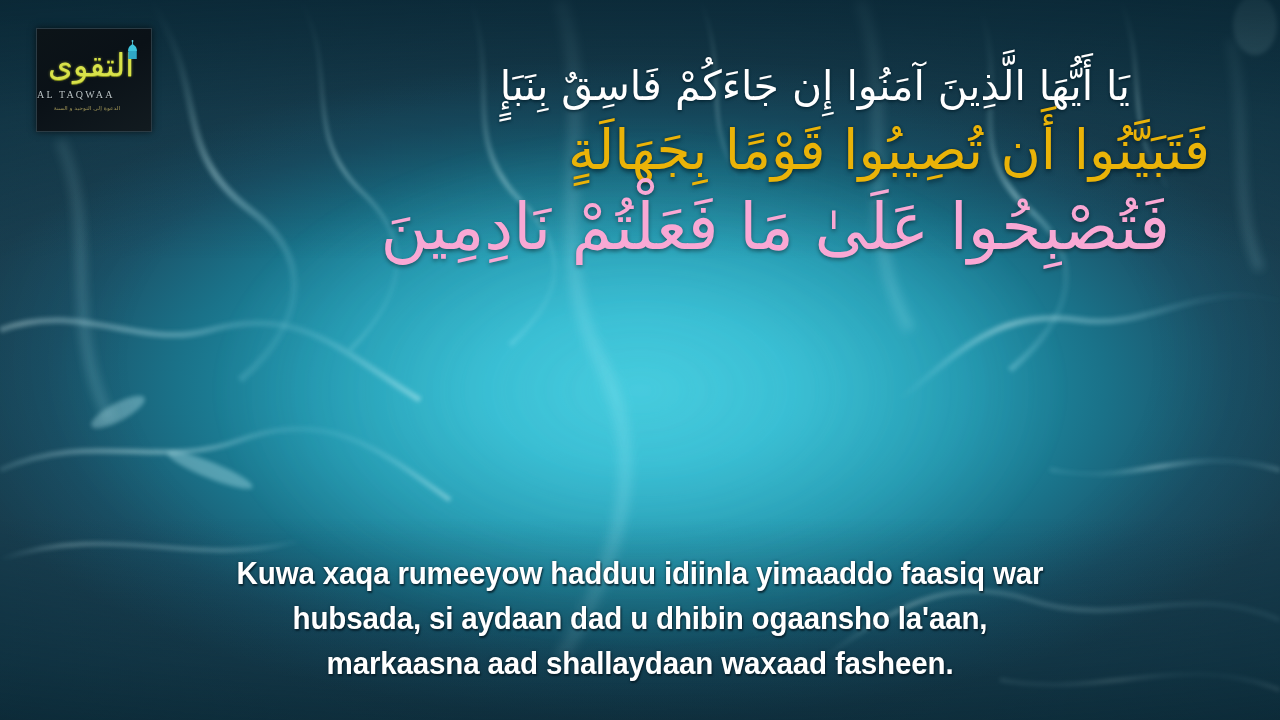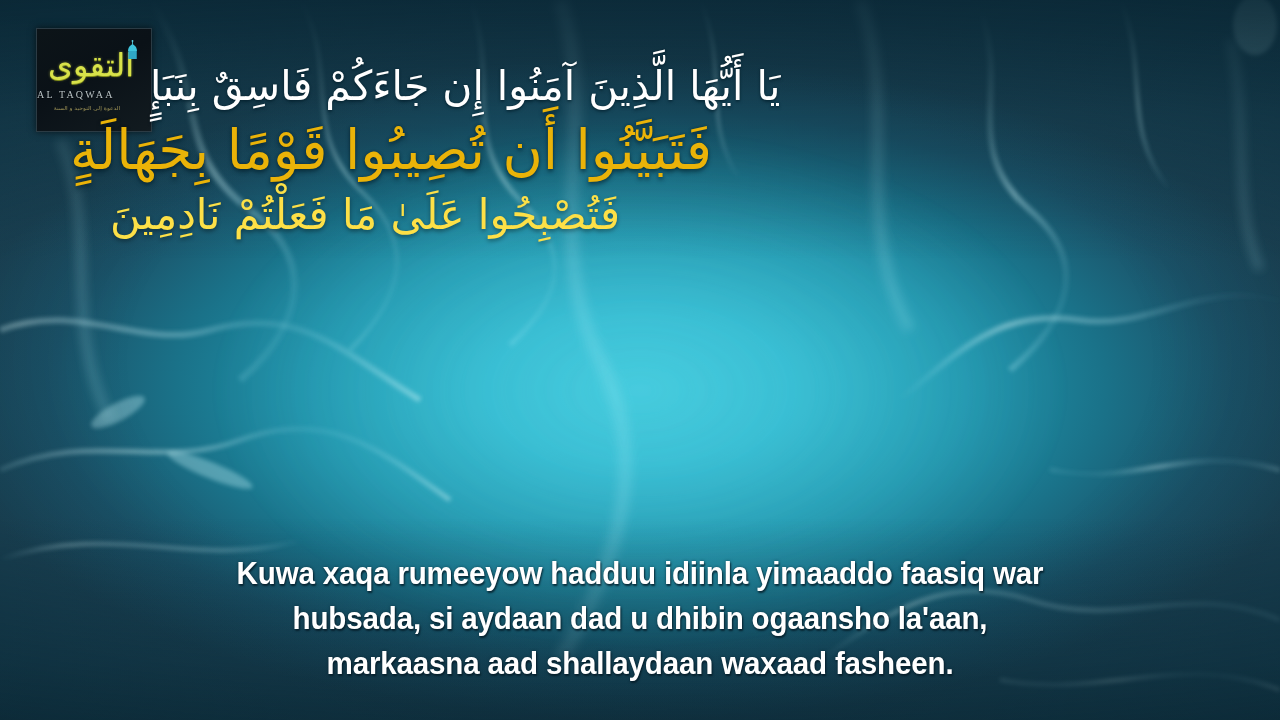--- a/index.html
+++ b/index.html
@@ -81,41 +81,41 @@
     overflow:hidden;
     opacity:.85;
     transform:scaleY(.9);
   }
 
   
   #ayah {
     position:absolute;
     left:0; right:0; top:66px;
     direction:rtl;
-    text-align:left;
+    text-align:right;
     font-family:"DejaVu Sans", "Liberation Sans", sans-serif;
   }
   .ayah-line { white-space:nowrap; line-height:1.0; }
   .ayah-line.l1 {
     font-size:41px;
     color:#ffffff;
     text-shadow:0 2px 3px rgba(0,30,42,.55), 0 0 2px rgba(0,0,0,.35);
     padding:0 150px;
     margin-bottom:16px;
   }
   .ayah-line.l2 {
     font-size:55px;
     color:#eab308;
     text-shadow:0 3px 4px rgba(0,30,42,.55), 0 0 3px rgba(0,0,0,.35);
     padding:0 70px;
     margin-bottom:16px;
   }
   .ayah-line.l3 {
-    font-size:42px;
-    color:#fde047;
+    font-size:65px;
+    color:#f9a8d4;
     text-shadow:0 2px 4px rgba(0,0,0,.40);
     padding:0 110px;
   }
 
   
   #translation {
     position:absolute;
     left:0; right:0; bottom:34px;
     text-align:center;
     font-family:"Liberation Sans", sans-serif;

